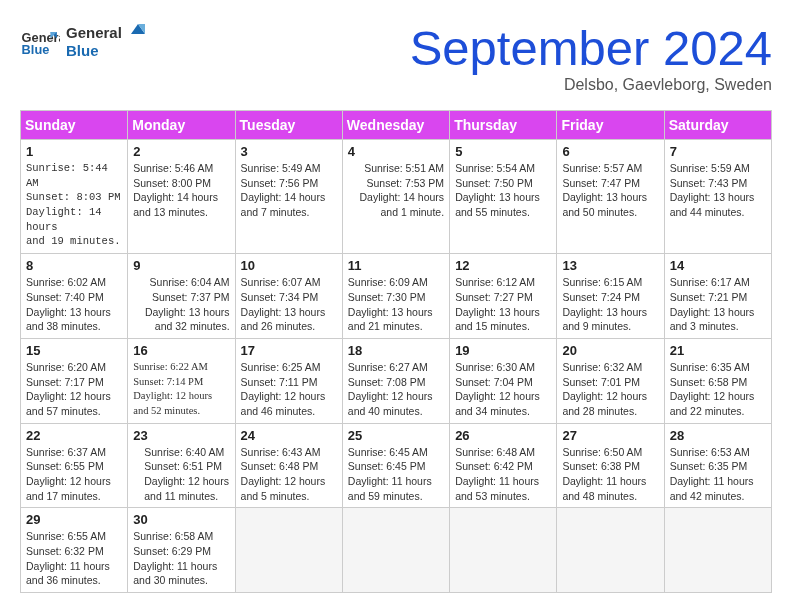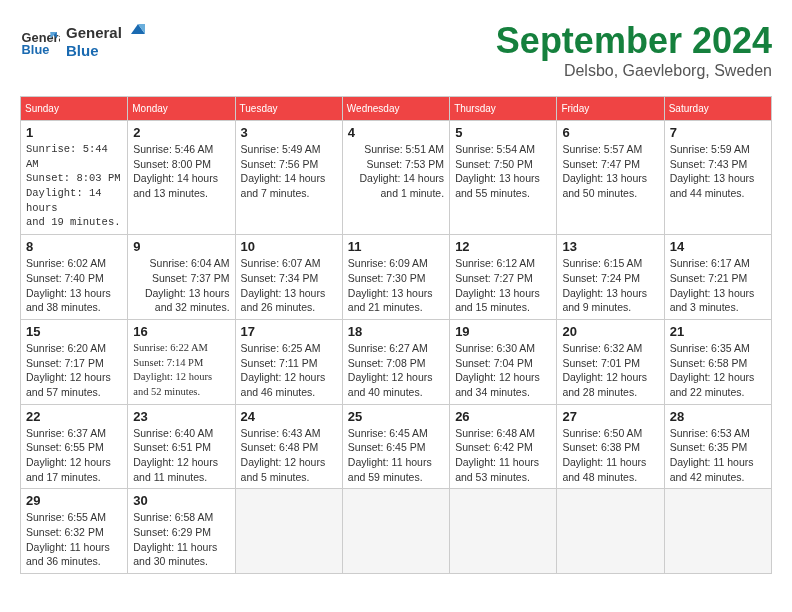--- a/index.html
+++ b/index.html
@@ -22,40 +22,40 @@
       gap: 6px;
     }
     .logo-icon {
       width: 40px;
       height: 40px;
     }
     .title-block {
       text-align: right;
     }
     .month-title {
-      font-size: 36px;
-      color: #15803d;
-      font-weight: bold;
+      font-size: 49px;
+      color: #1d4ed8;
+      font-weight: normal;
     }
     .subtitle {
       font-size: 16px;
       color: #555;
     }
     table {
       width: 100%;
       border-collapse: collapse;
       font-size: 11px;
     }
     thead tr th {
-      background: #ef4444;
+      background: #d946ef;
       color: #fff;
       padding: 6px 4px;
       text-align: left;
-      font-size: 10px;
-      font-weight: normal;
+      font-size: 14px;
+      font-weight: bold;
       border: 1px solid #ccc;
     }
     tbody tr td {
       border: 1px solid #ccc;
       vertical-align: top;
       padding: 4px 5px;
       height: 80px;
       width: 107px;
     }
     tbody tr td.empty {
@@ -269,21 +269,21 @@
       <tr>
         <td>
           <span class="day-num">22</span>
           <div class="day-info" style="white-space: pre-line;">Sunrise: 6:37 AM
 Sunset: 6:55 PM
 Daylight: 12 hours
 and 17 minutes.</div>
         </td>
         <td>
           <span class="day-num">23</span>
-          <div class="day-info" style="white-space: pre-line;">Sunrise: 6:40 AM
+          <div class="day-info" style="white-space: pre-line; margin-left: 11px;">Sunrise: 6:40 AM
 Sunset: 6:51 PM
 Daylight: 12 hours
 and 11 minutes.</div>
         </td>
         <td>
           <span class="day-num">24</span>
           <div class="day-info" style="white-space: pre-line;">Sunrise: 6:43 AM
 Sunset: 6:48 PM
 Daylight: 12 hours
 and 5 minutes.</div>

